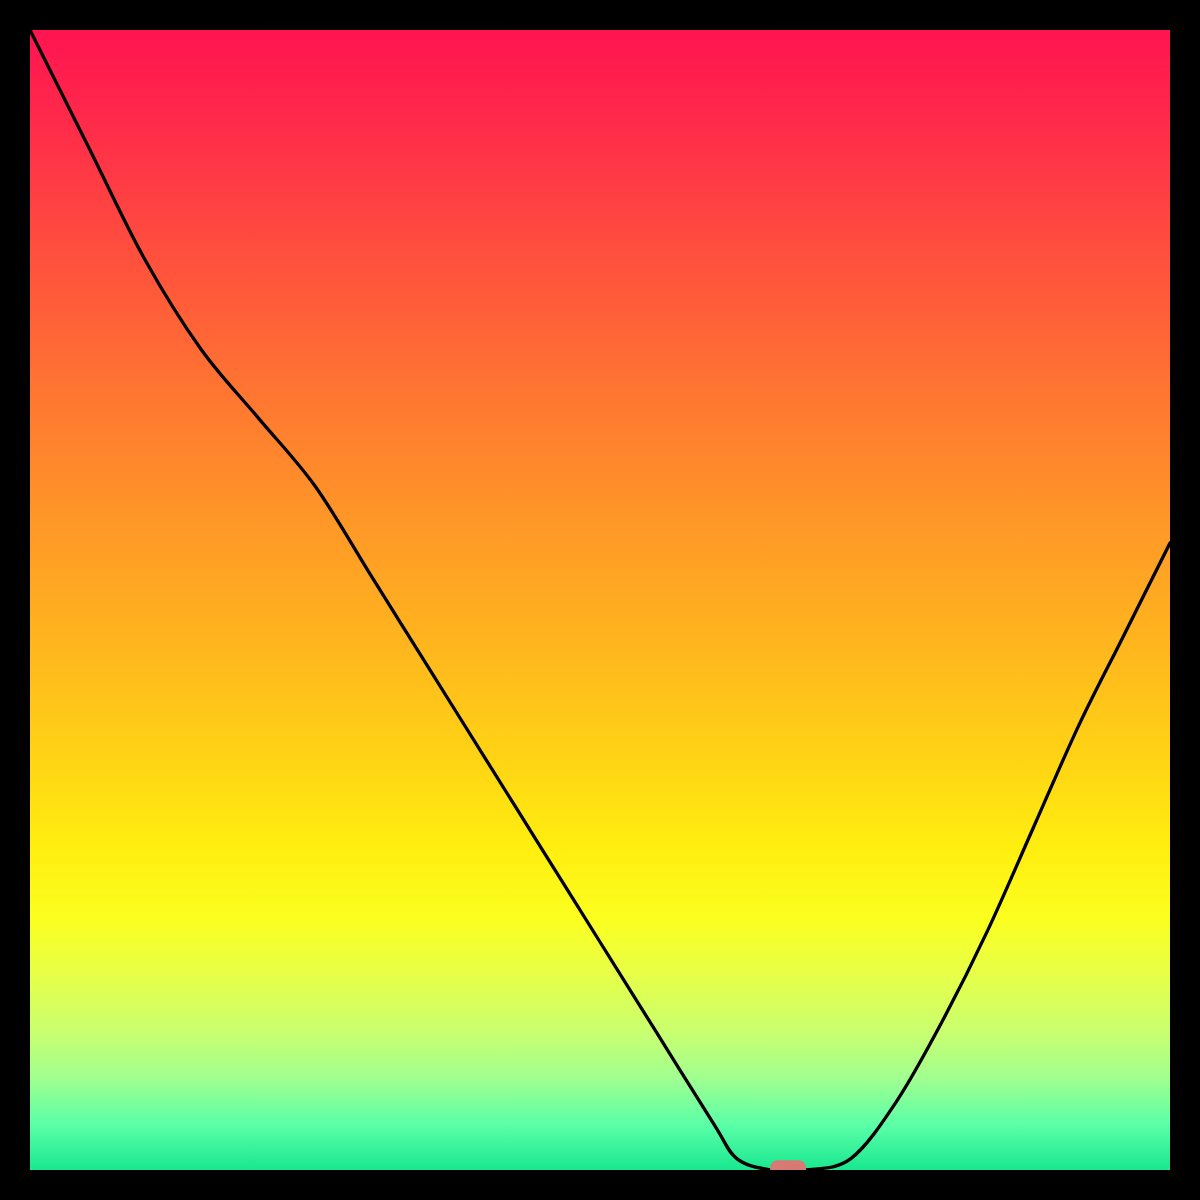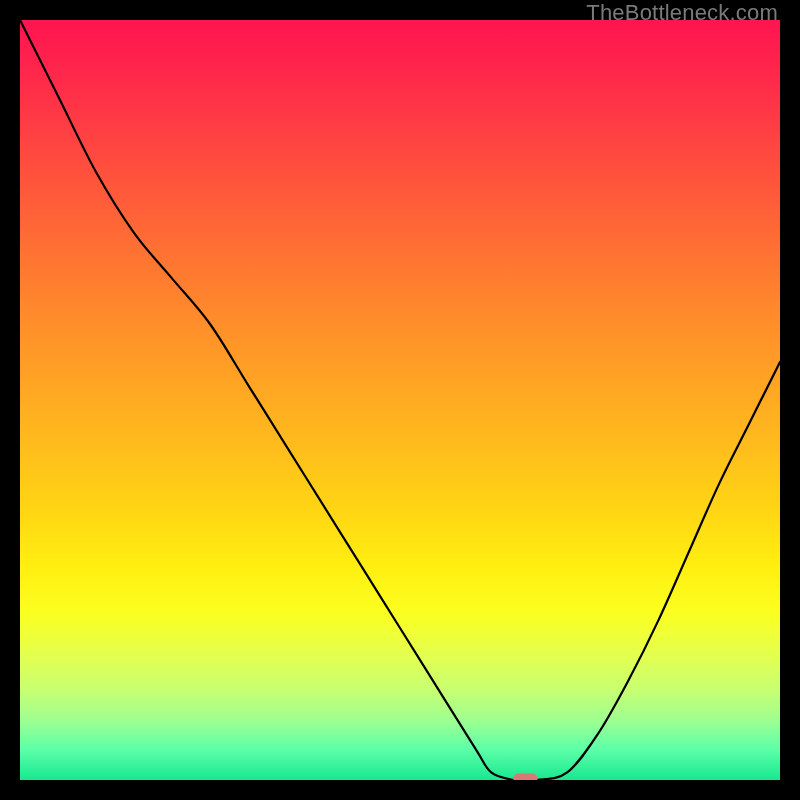--- a/index.html
+++ b/index.html
@@ -75,15 +75,14 @@
 
 <div class="frame">
 
   <div class="plot-area">
     <svg class="curve-svg" viewBox="0 0 760 760" preserveAspectRatio="none">
       <path id="curve" class="curve-path" d="M 0.0 0.0 C 6.3 12.7, 25.3 50.7, 38.0 76.0 C 50.7 101.3, 63.3 129.2, 76.0 152.0 C 88.7 174.8, 101.3 195.1, 114.0 212.8 C 126.7 230.5, 139.3 243.2, 152.0 258.4 C 164.7 273.6, 177.3 286.3, 190.0 304.0 C 202.7 321.7, 215.3 344.5, 228.0 364.8 C 240.7 385.1, 253.3 405.3, 266.0 425.6 C 278.7 445.9, 291.3 466.1, 304.0 486.4 C 316.7 506.7, 329.3 526.9, 342.0 547.2 C 354.7 567.5, 367.3 587.7, 380.0 608.0 C 392.7 628.3, 405.3 648.5, 418.0 668.8 C 430.7 689.1, 447.1 715.7, 456.0 729.6 C 464.9 743.5, 464.9 747.3, 471.2 752.4 C 477.5 757.5, 486.4 758.7, 494.0 760.0 C 501.6 761.3, 507.9 761.3, 516.8 760.0 C 525.7 758.7, 537.1 760.0, 547.2 752.4 C 557.3 744.8, 567.5 729.6, 577.6 714.4 C 587.7 699.2, 597.9 680.2, 608.0 661.2 C 618.1 642.2, 628.3 621.9, 638.4 600.4 C 648.5 578.9, 658.7 554.8, 668.8 532.0 C 678.9 509.2, 689.1 485.1, 699.2 463.6 C 709.3 442.1, 719.5 423.1, 729.6 402.8 C 739.7 382.5, 754.9 352.1, 760.0 342.0"></path>
       <rect id="marker" class="marker" rx="5" ry="5" x="493.4" y="753.5" width="24" height="11"></rect>
     </svg>
   </div>
 
-  <div class="watermark">TheBottleneck.com</div>
 
 </div>
 
 </body></html>

